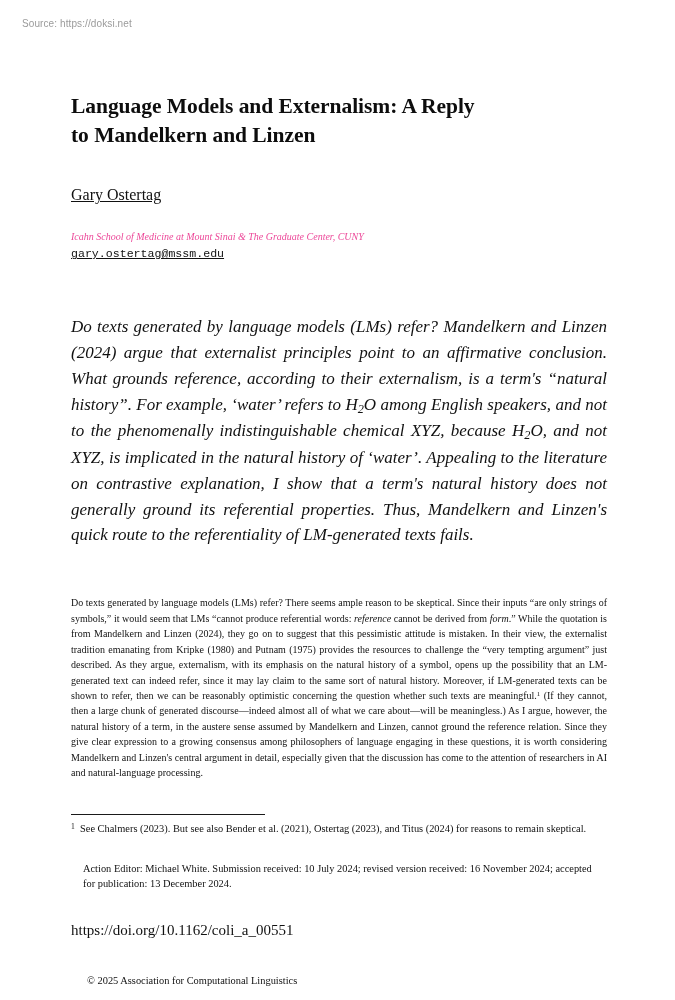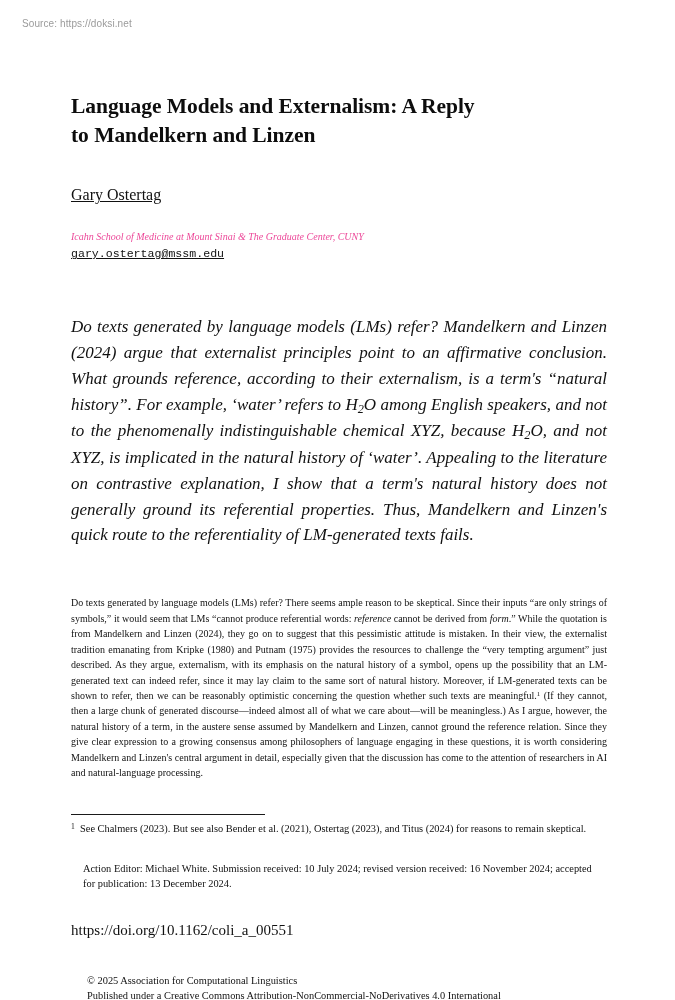--- a/index.html
+++ b/index.html
@@ -196,19 +196,19 @@
     <div class="fn-rule"></div>
 
     <p class="fn-text"><span class="marker">1</span><span>See Chalmers (2023). But see also Bender et al. (2021), Ostertag (2023), and Titus (2024) for reasons to remain skeptical.</span></p>
 
     <p class="editor-note">Action Editor: Michael White. Submission received: 10 July 2024; revised version received: 16 November 2024; accepted for publication: 13 December 2024.</p>
 
     <p class="doi">https://doi.org/10.1162/coli_a_00551</p>
 
     <p class="license">
       <span>© 2025 Association for Computational Linguistics</span><br>
-      <span>Published under a Creative Commons Attribution-NonCommercial-NoDerivatives 4.0 International</span><br>
+      <br>
       <span>(CC BY-NC-ND 4.0) license</span>
     </p>
 
   </div>
 
 </div>
 
 </body></html>

